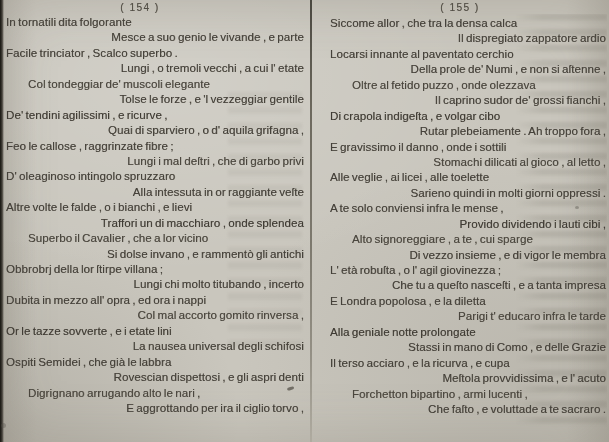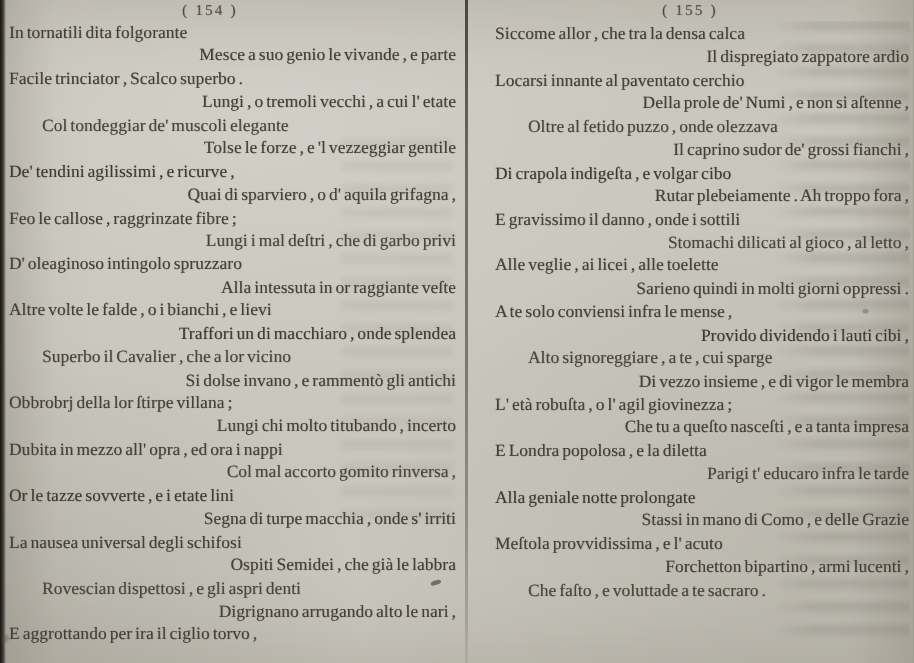--- a/index.html
+++ b/index.html
@@ -5,21 +5,21 @@
   html,body{margin:0;padding:0;background:#8a877e;}
   .scan{
     position:relative; width:609px; height:442px; overflow:hidden;
     background-color:#c9c6bd;
     background-image:
       radial-gradient(ellipse 480px 280px at 28% 18%, rgba(255,255,255,0.16), transparent 70%),
       radial-gradient(ellipse 420px 320px at 88% 85%, rgba(100,95,82,0.14), transparent 72%),
       radial-gradient(ellipse 300px 260px at 5% 95%, rgba(95,90,78,0.16), transparent 70%),
       linear-gradient(90deg, rgba(90,85,75,0.12), transparent 6%, transparent 93%, rgba(110,105,92,0.14));
     box-shadow: inset 0 0 55px rgba(110,104,90,0.28);
-    font-family:Liberation Serif, serif;
+    font-family:Liberation Sans, sans-serif;
   }
   .edge-left{
     position:absolute; left:0; top:0; width:4px; height:100%;
     background:linear-gradient(90deg,#15140f 0%, #45413a 55%, rgba(70,66,58,0) 100%);
   }
   .gutter{
     position:absolute; left:310px; top:0; width:2px; height:100%;
     background:linear-gradient(180deg,#3f3d35 0%, #646055 25%, #767267 55%, #8f8b80 80%, #aeaa9f 100%);
     opacity:.92;
   }
@@ -86,21 +86,20 @@
         <div>Alla intessuta in or raggiante veſte</div>
         <div>Altre volte le falde , o i bianchi , e lievi</div>
         <div>Traffori un di macchiaro , onde splendea</div>
         <div>Superbo il Cavalier , che a lor vicino</div>
         <div>Si dolse invano , e rammentò gli antichi</div>
         <div>Obbrobrj della lor ſtirpe villana ;</div>
         <div>Lungi chi molto titubando , incerto</div>
         <div>Dubita in mezzo all' opra , ed ora i nappi</div>
         <div>Col mal accorto gomito rinversa ,</div>
         <div>Or le tazze sovverte , e i etate lini</div>
-        <div>Segna di turpe macchia , onde s' irriti</div>
         <div>La nausea universal degli schifosi</div>
         <div>Ospiti Semidei , che già le labbra</div>
         <div>Rovescian dispettosi , e gli aspri denti</div>
         <div>Digrignano arrugando alto le nari ,</div>
         <div>E aggrottando per ira il ciglio torvo ,</div>
       </div>
   </div>
 
   <div class="page" style="left:312px;width:297px;height:441px;">
     <div class="page-number" style="left:40px;width:216px;">( 155 )</div>
@@ -120,19 +119,20 @@
         <div>A te solo conviensi infra le mense ,</div>
         <div>Provido dividendo i lauti cibi ,</div>
         <div>Alto signoreggiare , a te , cui sparge</div>
         <div>Di vezzo insieme , e di vigor le membra</div>
         <div>L' età robuſta , o l' agil giovinezza ;</div>
         <div>Che tu a queſto nasceſti , e a tanta impresa</div>
         <div>E Londra popolosa , e la diletta</div>
         <div>Parigi t' educaro infra le tarde</div>
         <div>Alla geniale notte prolongate</div>
         <div>Stassi in mano di Como , e delle Grazie</div>
+        <div>Il terso acciaro , e la ricurva , e cupa</div>
         <div>Meſtola provvidissima , e l' acuto</div>
         <div>Forchetton bipartino , armi lucenti ,</div>
         <div>Che faſto , e voluttade a te sacraro .</div>
       </div>
   </div>
 
 </div>
 
 </body></html>

